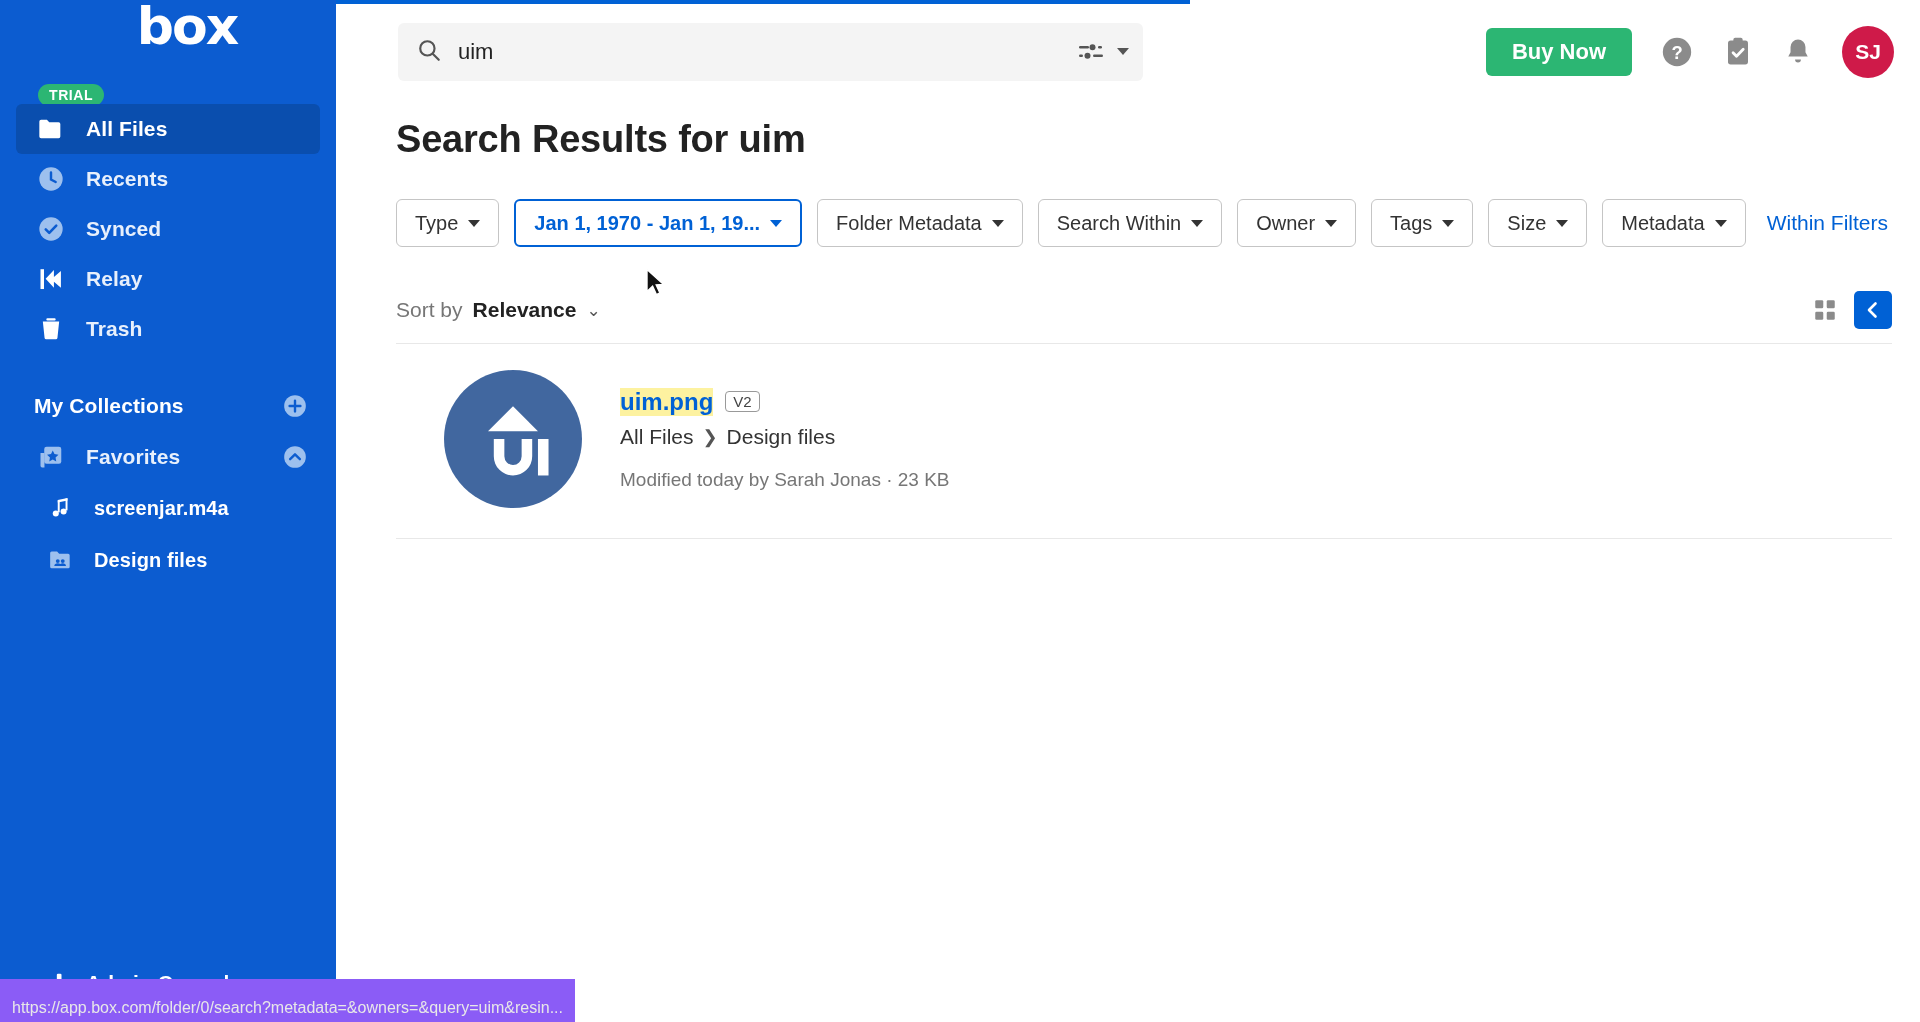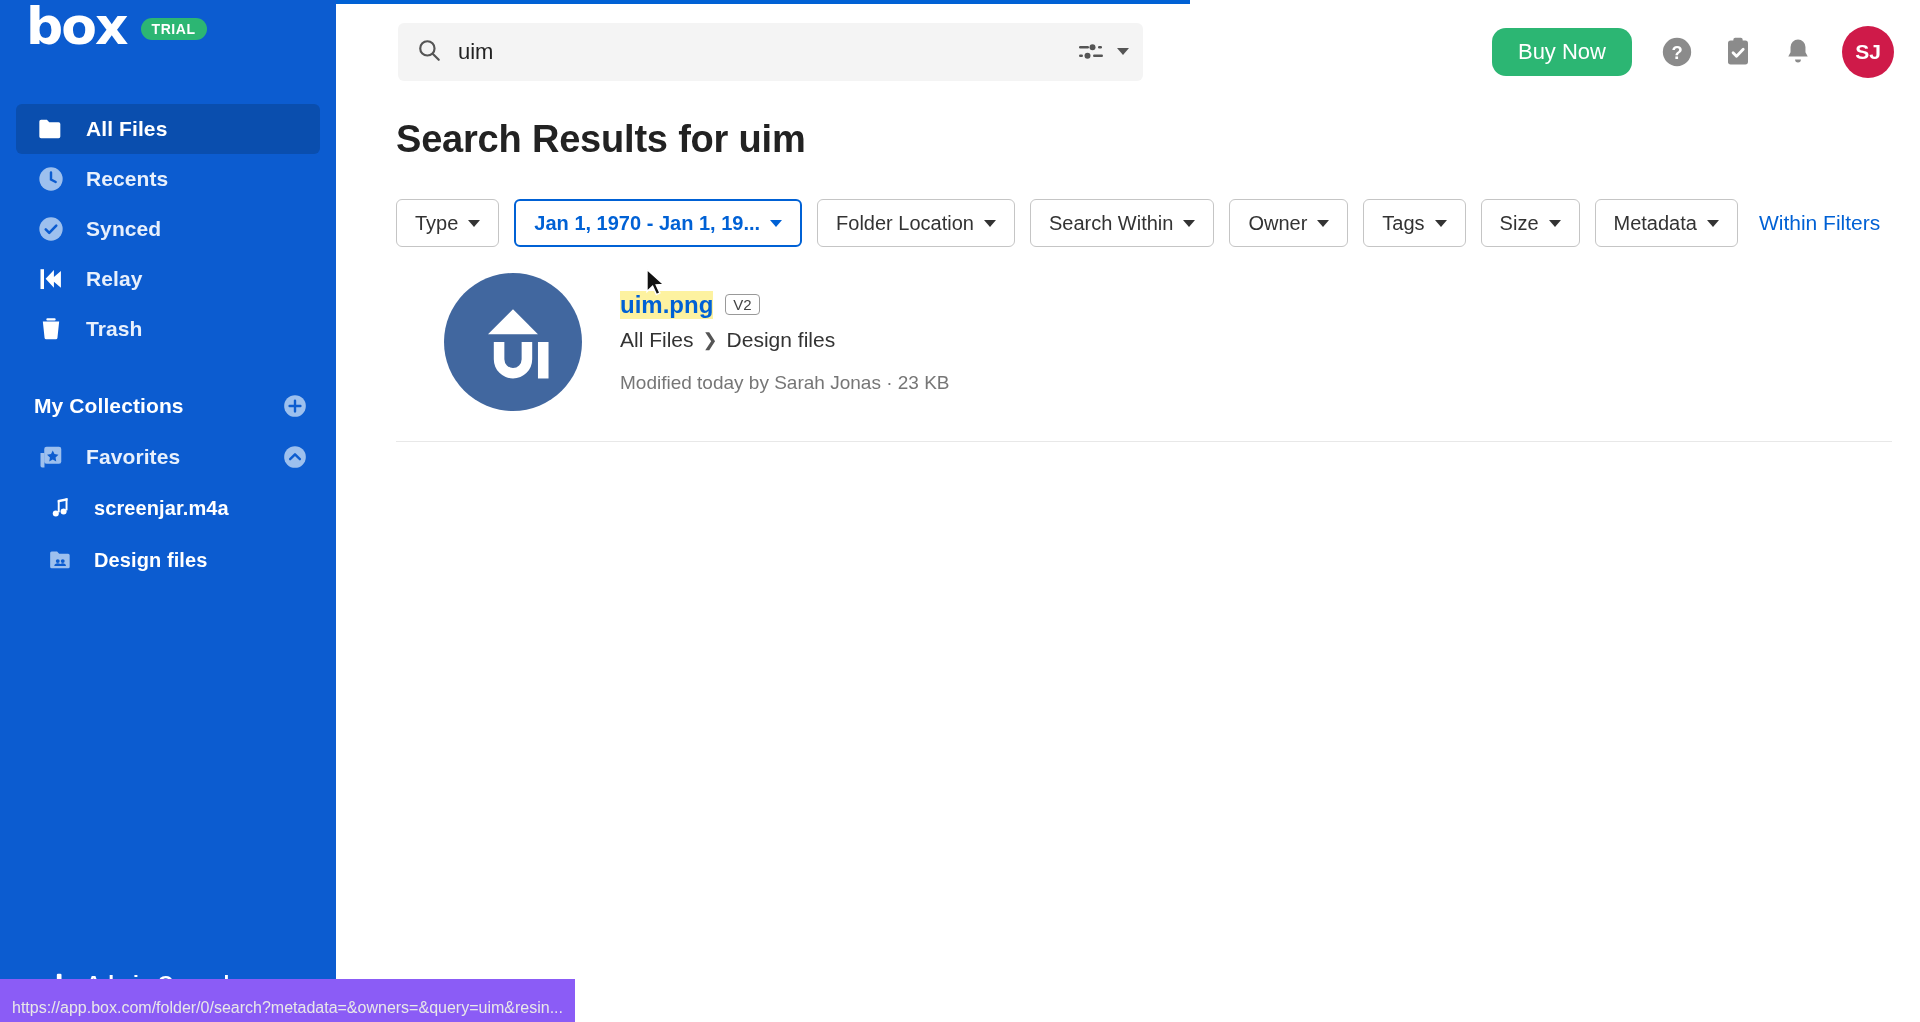--- a/index.html
+++ b/index.html
@@ -17,22 +17,22 @@
     background: #0061d5; z-index: 60;
   }
 
   
   .sidebar {
     position: absolute; top: 0; left: 0; width: 336px; height: 1022px;
     background: #0c5cd0;
     display: flex; flex-direction: column;
   }
   .logo-row {
-    height: 104px; display: flex; 
-    padding-left: 26px; gap: 14px;
+    height: 104px; display: flex; align-items: center;
+    padding-left: 38px; gap: 14px; flex-direction: column;
   }
   .box-logo {
     font-family: "DejaVu Sans", sans-serif;
     color: #ffffff; font-size: 52px; font-weight: 700;
     letter-spacing: -2px; line-height: 1;
   }
   .trial-badge {
     background: #2cb673; color: #ffffff;
     font-size: 14px; font-weight: 700; letter-spacing: .6px;
     padding: 3px 11px; border-radius: 11px;
@@ -105,22 +105,22 @@
     font-size: 22px; color: #222222; margin-left: 16px;
   }
   .search-tools { display: flex; align-items: center; gap: 10px; }
 
   .header-right {
     margin-left: auto; display: flex; align-items: center; gap: 28px;
     padding-right: 14px;
   }
   .buy-btn {
     background: #2cb673; color: #ffffff;
-    font-size: 22px; font-weight: 400;
-    border: none; border-radius: 14px;
+    font-size: 22px; font-weight: 700;
+    border: none; border-radius: 6px;
     height: 48px; padding: 0 26px; cursor: pointer;
     font-family: "Liberation Sans", sans-serif;
   }
   .hdr-ico { cursor: pointer; display: flex; align-items: center; }
   .avatar {
     width: 52px; height: 52px; border-radius: 50%;
     background: #cf1a49; color: #ffffff;
     display: flex; align-items: center; justify-content: center;
     font-size: 21px; font-weight: 700; cursor: pointer;
   }
@@ -417,21 +417,21 @@
   <div class="filter-row">
     <div class="chip">
       <span>Type</span>
       <span class="caret"></span>
     </div>
     <div class="chip active">
       <span>Jan 1, 1970 - Jan 1, 19...</span>
       <span class="caret"></span>
     </div>
     <div class="chip">
-      <span>Folder Location</span>
+      <span>Folder Metadata</span>
       <span class="caret"></span>
     </div>
     <div class="chip">
       <span>Search Within</span>
       <span class="caret"></span>
     </div>
     <div class="chip">
       <span>Owner</span>
       <span class="caret"></span>
     </div>
@@ -443,20 +443,41 @@
       <span>Size</span>
       <span class="caret"></span>
     </div>
     <div class="chip">
       <span>Metadata</span>
       <span class="caret"></span>
     </div>
     <div class="clear-filters">Within Filters</div>
   </div>
 
+  <div class="sort-row">
+    <span class="sort-label">Sort by</span>
+    <span class="sort-value">Relevance</span>
+    <span class="chev-down">⌄</span>
+
+    <div class="view-toggle">
+      <span class="view-btn">
+        <svg width="26" height="26" viewBox="0 0 24 24" fill="#8b8b8b">
+          <rect x="3" y="3" width="7.4" height="7.4" rx="1.2"></rect>
+          <rect x="13.6" y="3" width="7.4" height="7.4" rx="1.2"></rect>
+          <rect x="3" y="13.6" width="7.4" height="7.4" rx="1.2"></rect>
+          <rect x="13.6" y="13.6" width="7.4" height="7.4" rx="1.2"></rect>
+        </svg>
+      </span>
+      <span class="view-btn on">
+        <svg width="24" height="24" viewBox="0 0 24 24" fill="none" stroke="#ffffff" stroke-width="2.6" stroke-linecap="round" stroke-linejoin="round">
+          <path d="M14.5 5.5L8 12l6.5 6.5"></path>
+        </svg>
+      </span>
+    </div>
+  </div>
 
   <div class="result-row">
     <div class="thumb">
       <svg width="96" height="96" viewBox="0 0 100 100" fill="#ffffff">
         <path d="M50 16L76 42H24z"></path>
         <path d="M30 50v18a20 20 0 0 0 40 0V50h-11v18a9 9 0 0 1-18 0V50z"></path>
         <rect x="76" y="50" width="11" height="38"></rect>
       </svg>
     </div>
     <div class="result-info">

